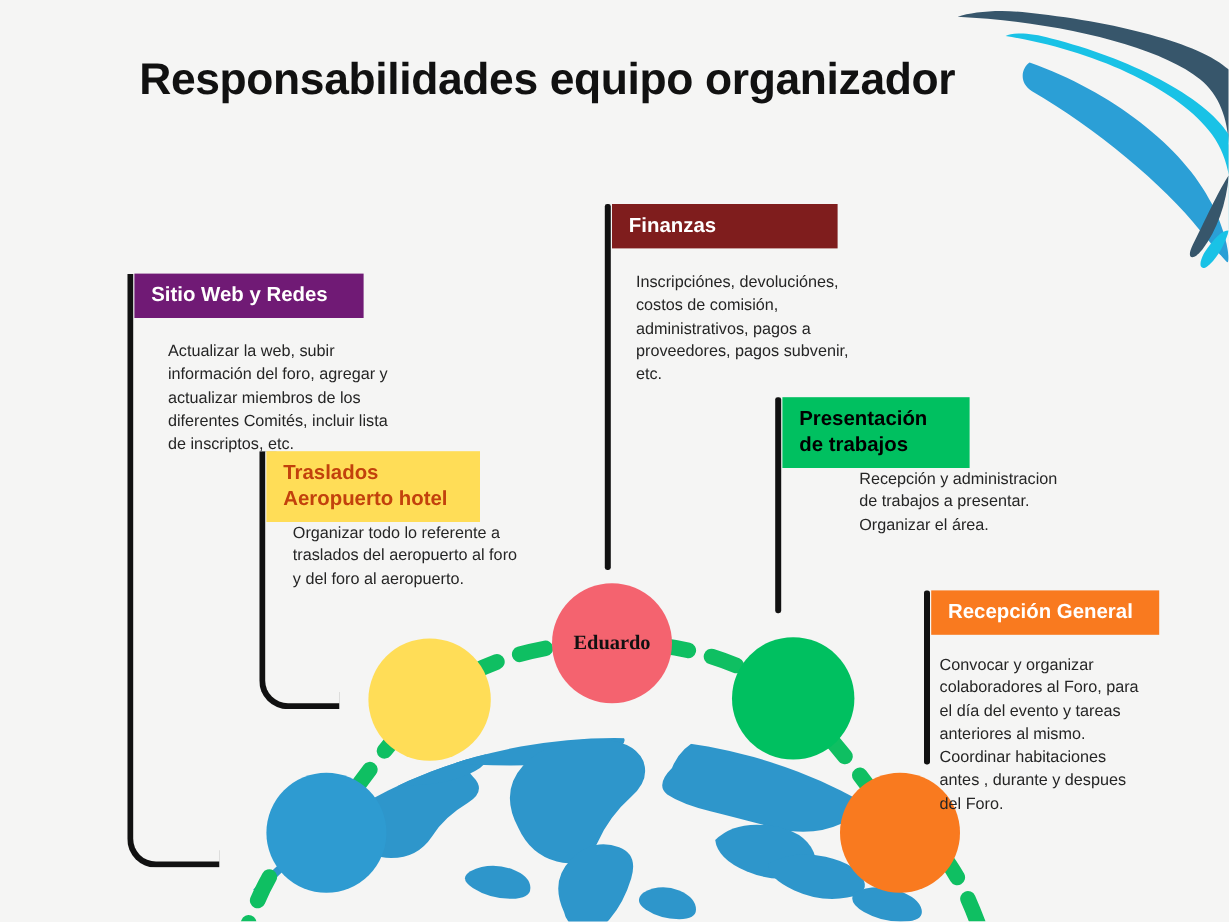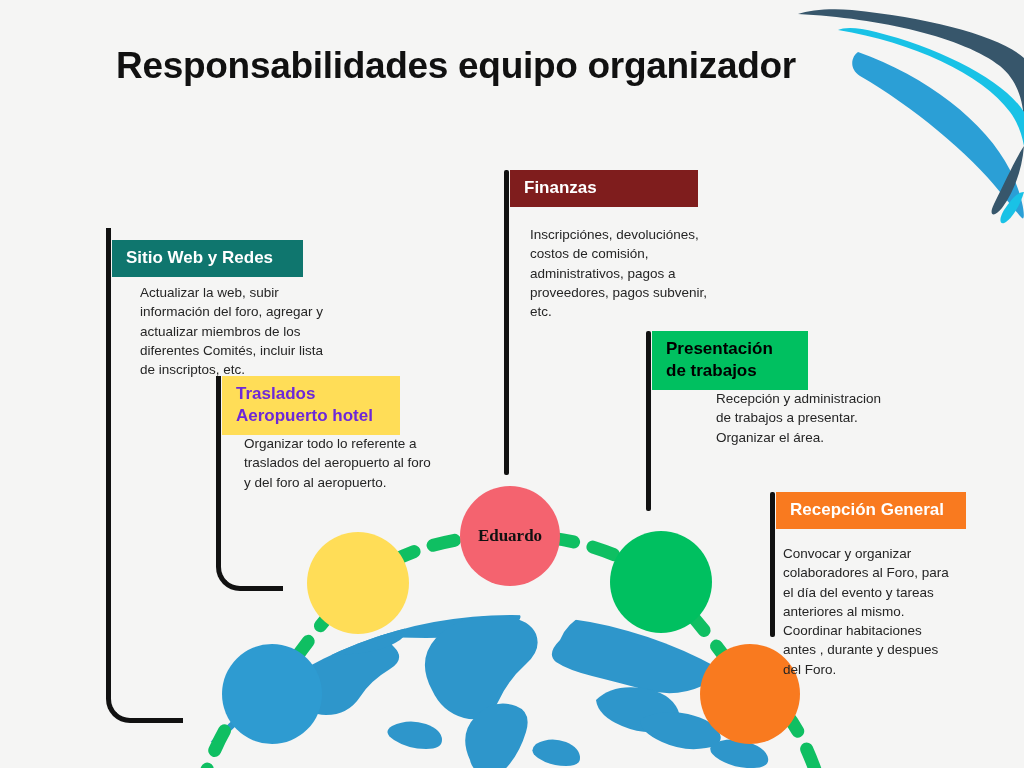--- a/index.html
+++ b/index.html
@@ -130,39 +130,39 @@
     <div class="vline" style="left:504px;top:170px;height:305px;"></div>
 
     <div class="vline" style="left:646px;top:331px;height:180px;"></div>
 
     <div class="vline" style="left:770px;top:492px;height:145px;"></div>
   </div>
 
   <div class="layer" id="cards-layer">
 
     <div class="card" style="left:106px;top:228px;width:230px;">
-      <div class="head" style="left:6px;top:12px;width:165px;background:#0f766e;color:#ffffff;">Sitio Web y Redes</div>
+      <div class="head" style="left:6px;top:0;width:165px;background:#701a75;color:#ffffff;">Sitio Web y Redes</div>
       <div class="body" style="left:34px;top:55px;width:200px;">Actualizar la web, subir
 información del foro, agregar y
 actualizar miembros de los
 diferentes Comités, incluir lista
 de inscriptos, etc.</div>
     </div>
 
     <div class="card" style="left:504px;top:170px;width:230px;">
       <div class="head" style="left:6px;top:0;width:162px;background:#7f1d1d;color:#ffffff;">Finanzas</div>
       <div class="body" style="left:26px;top:55px;width:200px;">Inscripciónes, devoluciónes,
 costos de comisión,
 administrativos, pagos a
 proveedores, pagos subvenir,
 etc.</div>
     </div>
 
     <div class="card" style="left:216px;top:376px;width:230px;">
-      <div class="head" style="left:6px;top:0;width:152px;background:#ffdd57;color:#6d28d9;">Traslados
+      <div class="head" style="left:6px;top:0;width:152px;background:#ffdd57;color:#c2410c;">Traslados
 Aeropuerto hotel</div>
       <div class="body" style="left:28px;top:58px;width:210px;">Organizar todo lo referente a
 traslados del aeropuerto al foro
 y del foro al aeropuerto.</div>
     </div>
 
     <div class="card" style="left:646px;top:331px;width:230px;">
       <div class="head" style="left:6px;top:0;width:130px;background:#00c060;color:#000000;">Presentación
 de trabajos</div>
       <div class="body" style="left:36px;top:58px;width:205px;margin-left:34px;">Recepción y administracion

